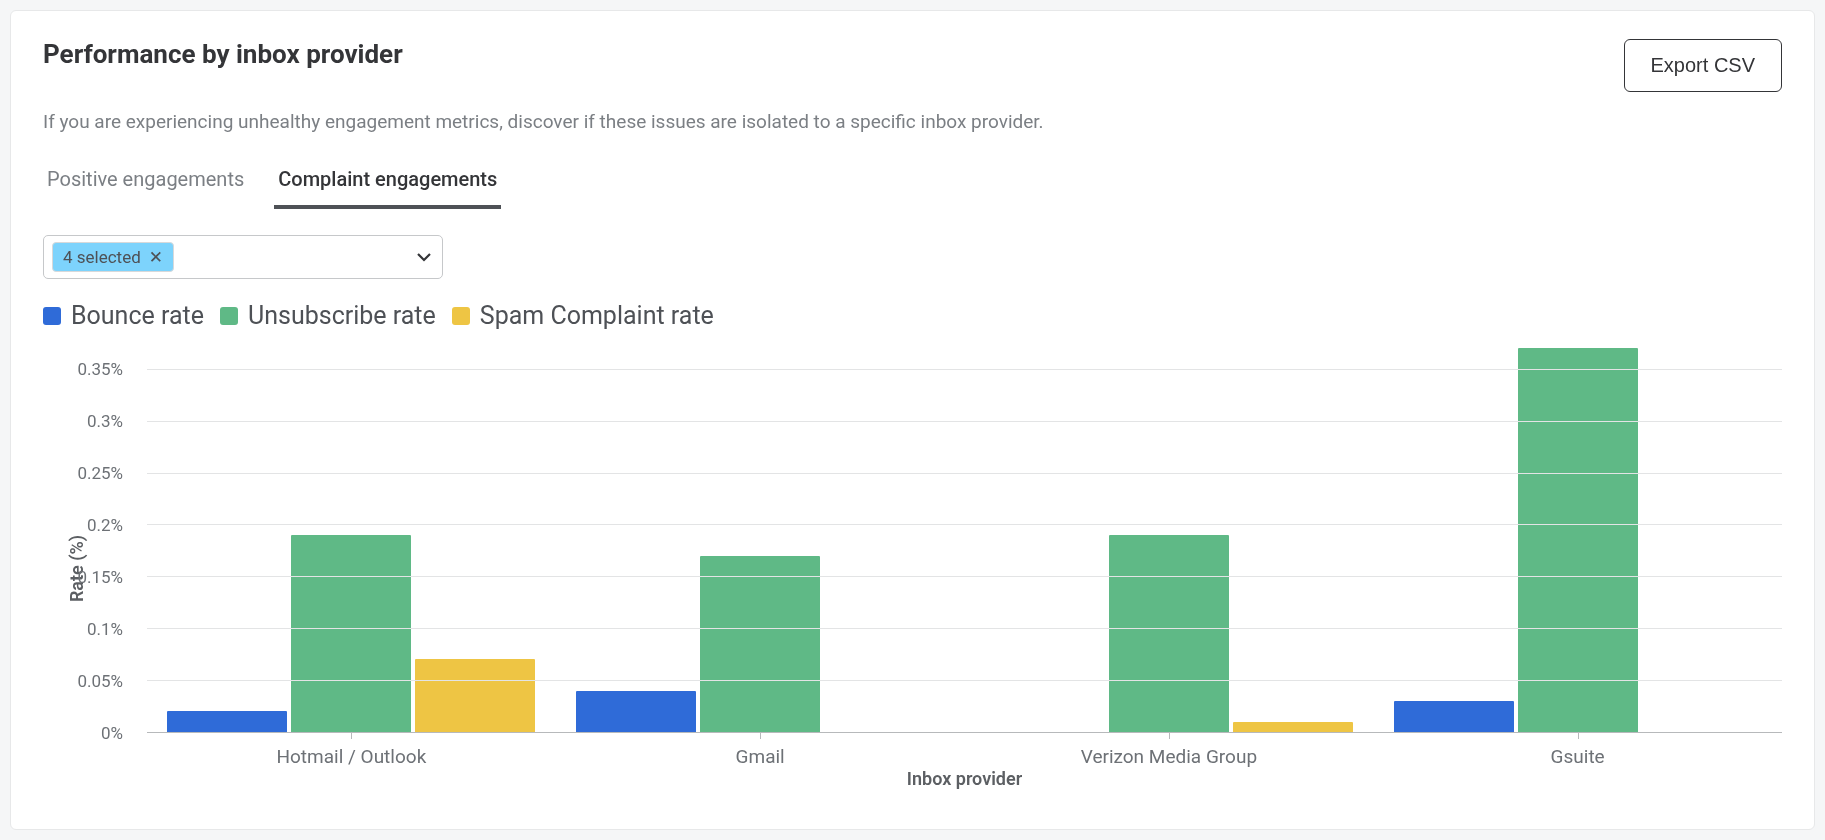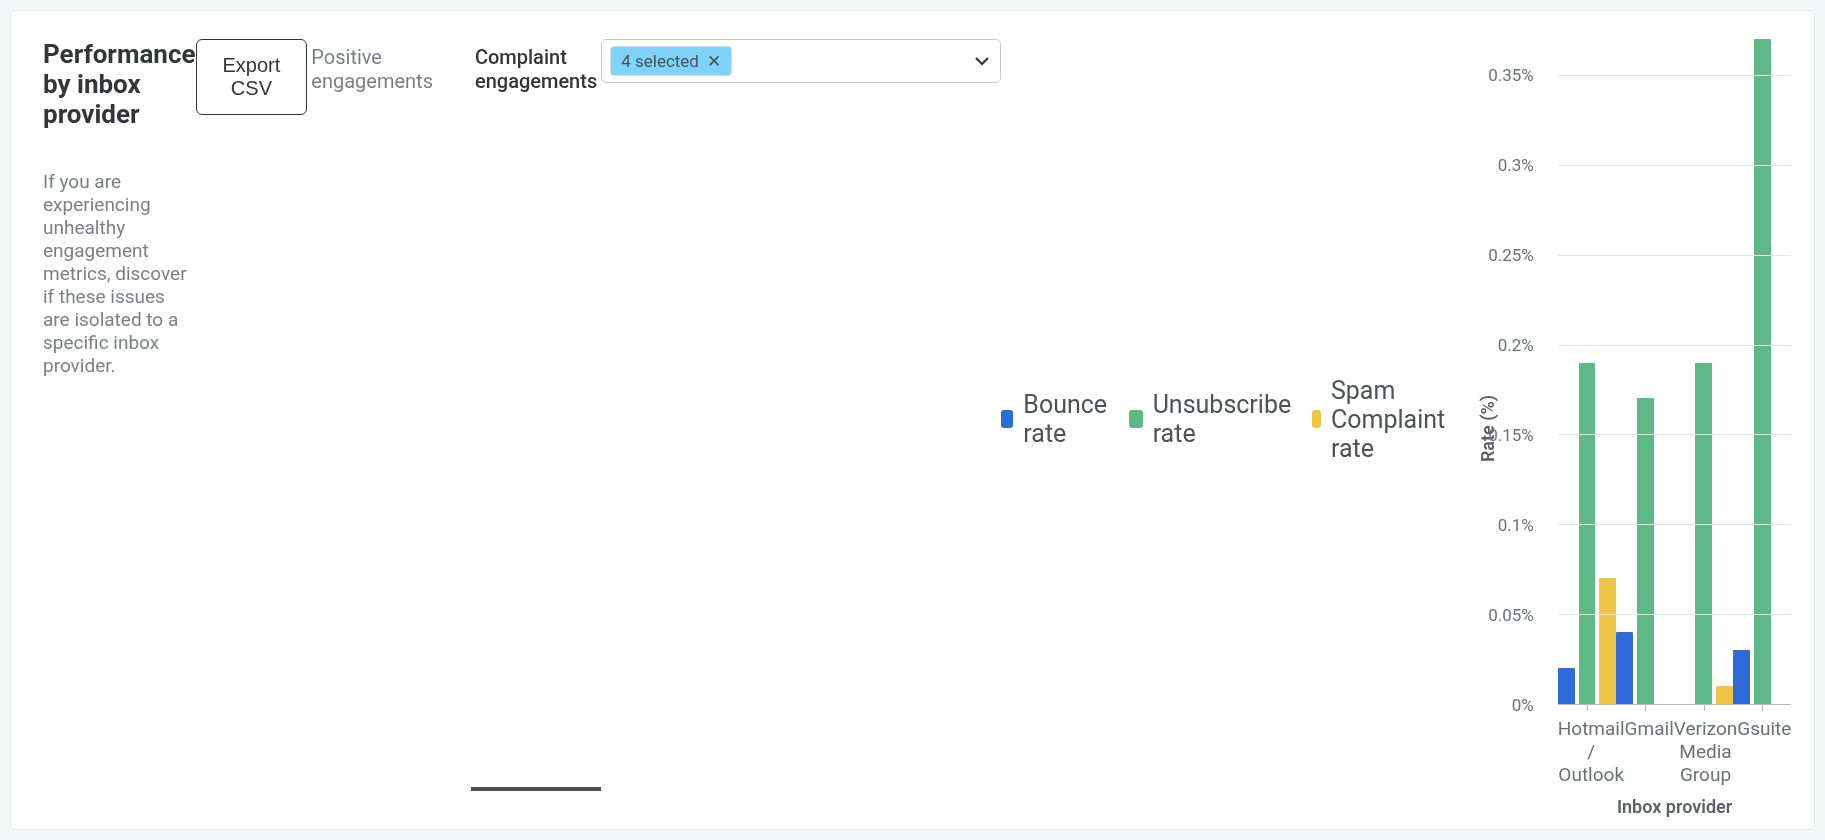--- a/index.html
+++ b/index.html
@@ -6,26 +6,26 @@
   body {
     font-family: -apple-system, BlinkMacSystemFont, "Segoe UI", Roboto, Helvetica, Arial, sans-serif;
     background: #f5f6f7;
     padding: 10px;
     color: #3f4245;
   }
   .card {
     background: #fff;
     border: 1px solid #e7e8e9;
     border-radius: 6px;
-    padding: 28px 32px 12px 32px;
+    padding: 28px 32px 40px 32px;
     width: 100%;
     min-height: 820px;
     position: relative;
     display: flex;
-    flex-direction: row;
+    flex-direction: column;
   }
   .header-row {
     display: flex;
     justify-content: space-between;
     align-items: flex-start;
   }
   .title {
     font-size: 26px;
     font-weight: 700;
     color: #343538;
@@ -42,21 +42,21 @@
     border: 1.5px solid #343538;
     border-radius: 6px;
     padding: 14px 26px;
     font-size: 20px;
     font-weight: 500;
     color: #343538;
     cursor: pointer;
   }
   .tabs {
     display: flex;
-    gap: 34px;
+    gap: 26px;
     margin-bottom: 26px;
   }
   .tab {
     font-size: 20px;
     color: #7b7f84;
     padding: 6px 4px 14px 4px;
     cursor: pointer;
     border-bottom: 4px solid transparent;
   }
   .tab.active {
@@ -189,21 +189,20 @@
     flex: 1;
     text-align: center;
     font-size: 19px;
     color: #6d7176;
   }
   .xaxis-label {
     text-align: center;
     font-size: 18px;
     font-weight: 600;
     color: #5c5f63;
-    margin-top: 10px;
     margin-left: 76px;
   }
 </style>
 </head>
 <body>
 
 <div class="card">
 
   <div class="header-row">
     <div>

